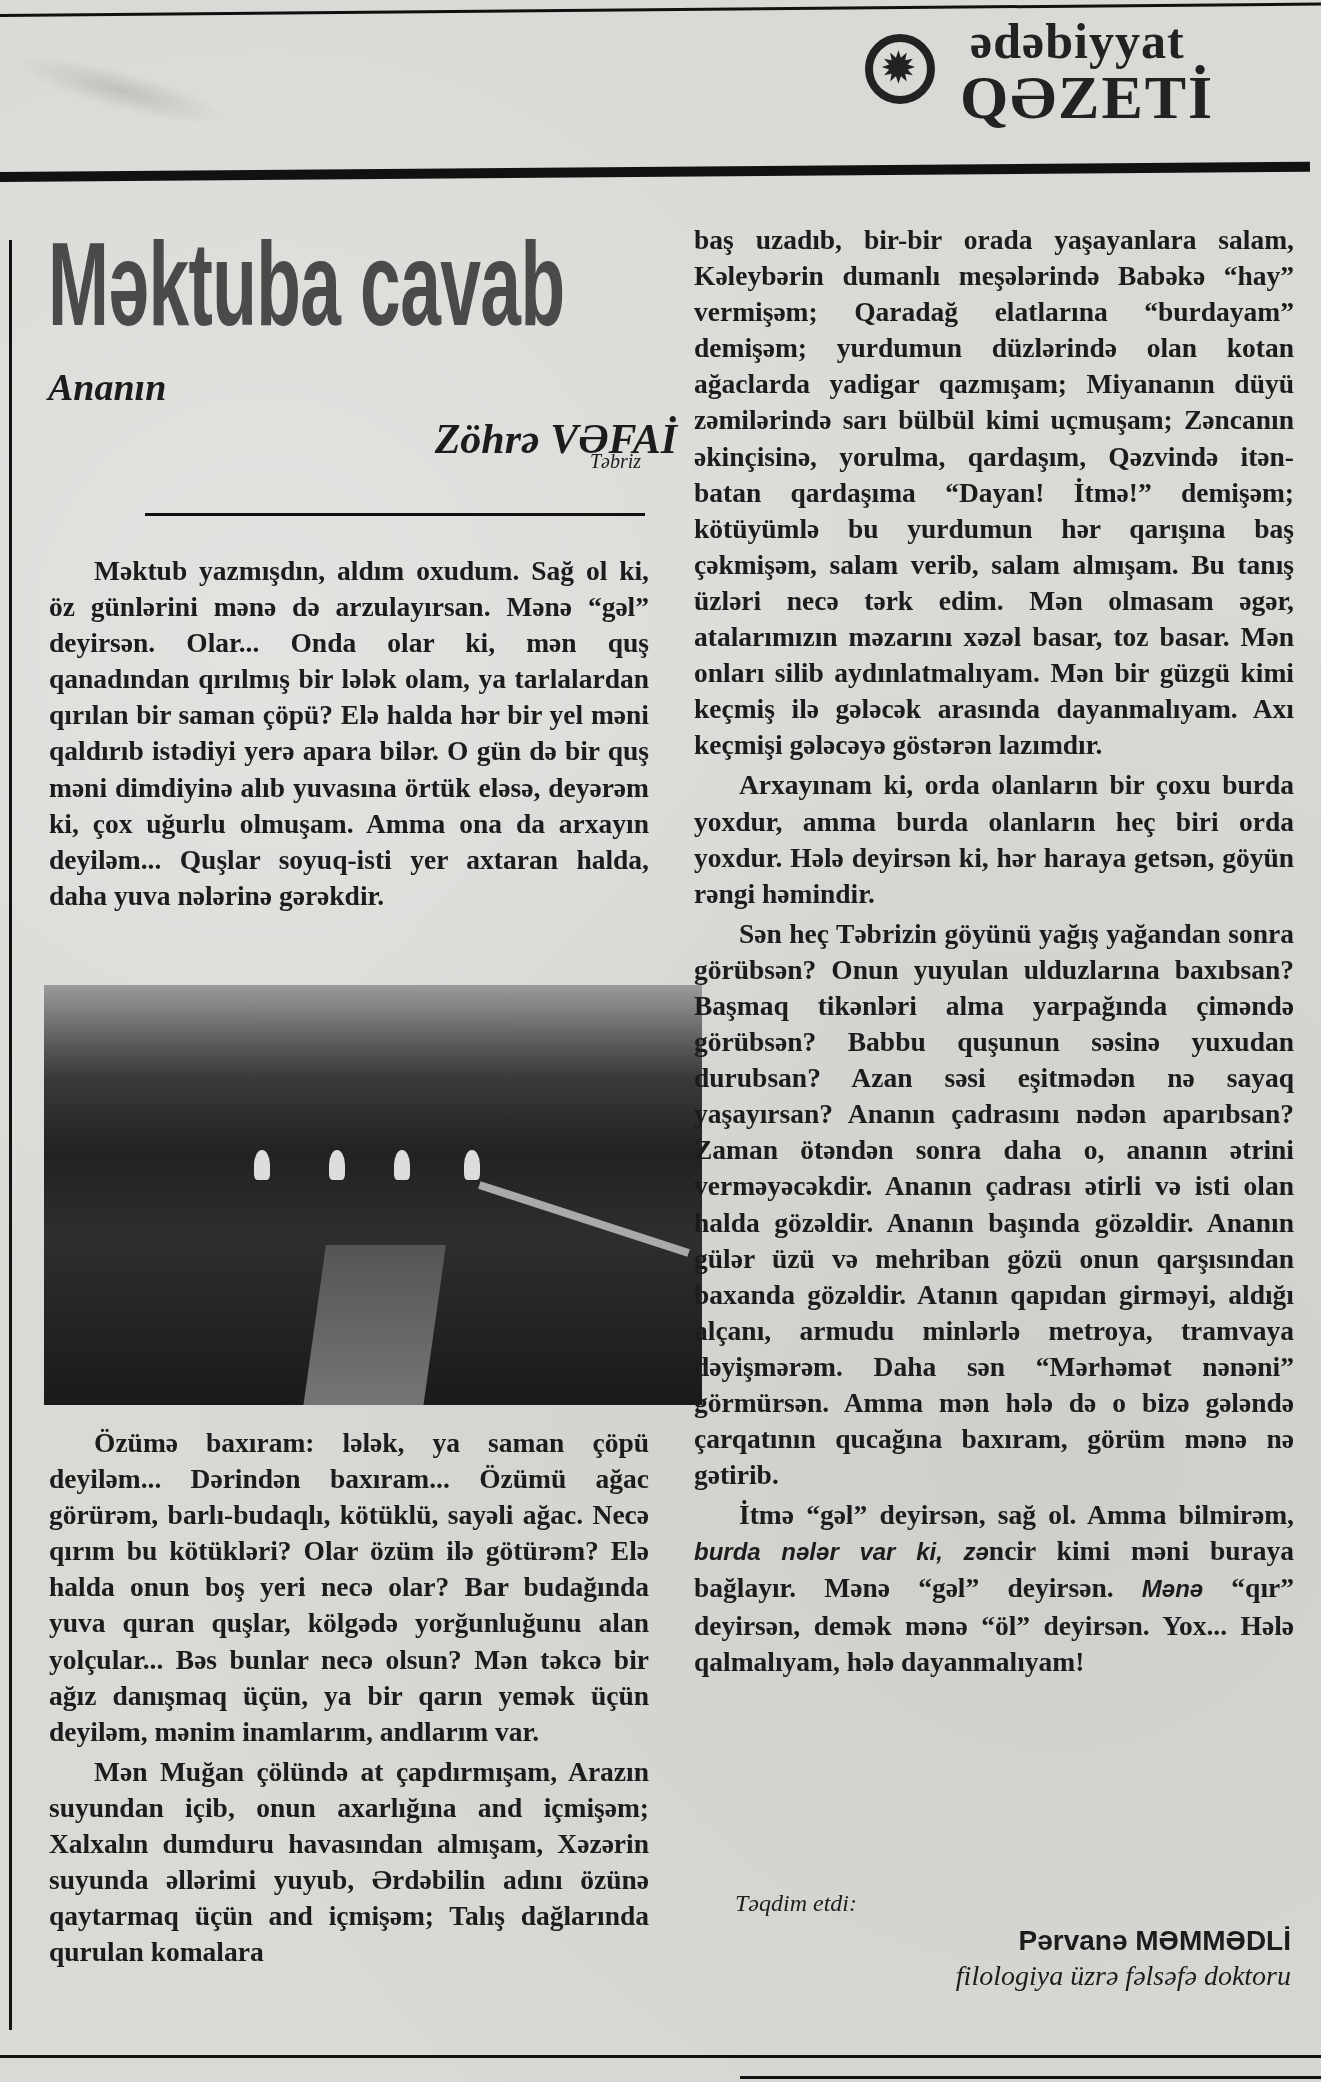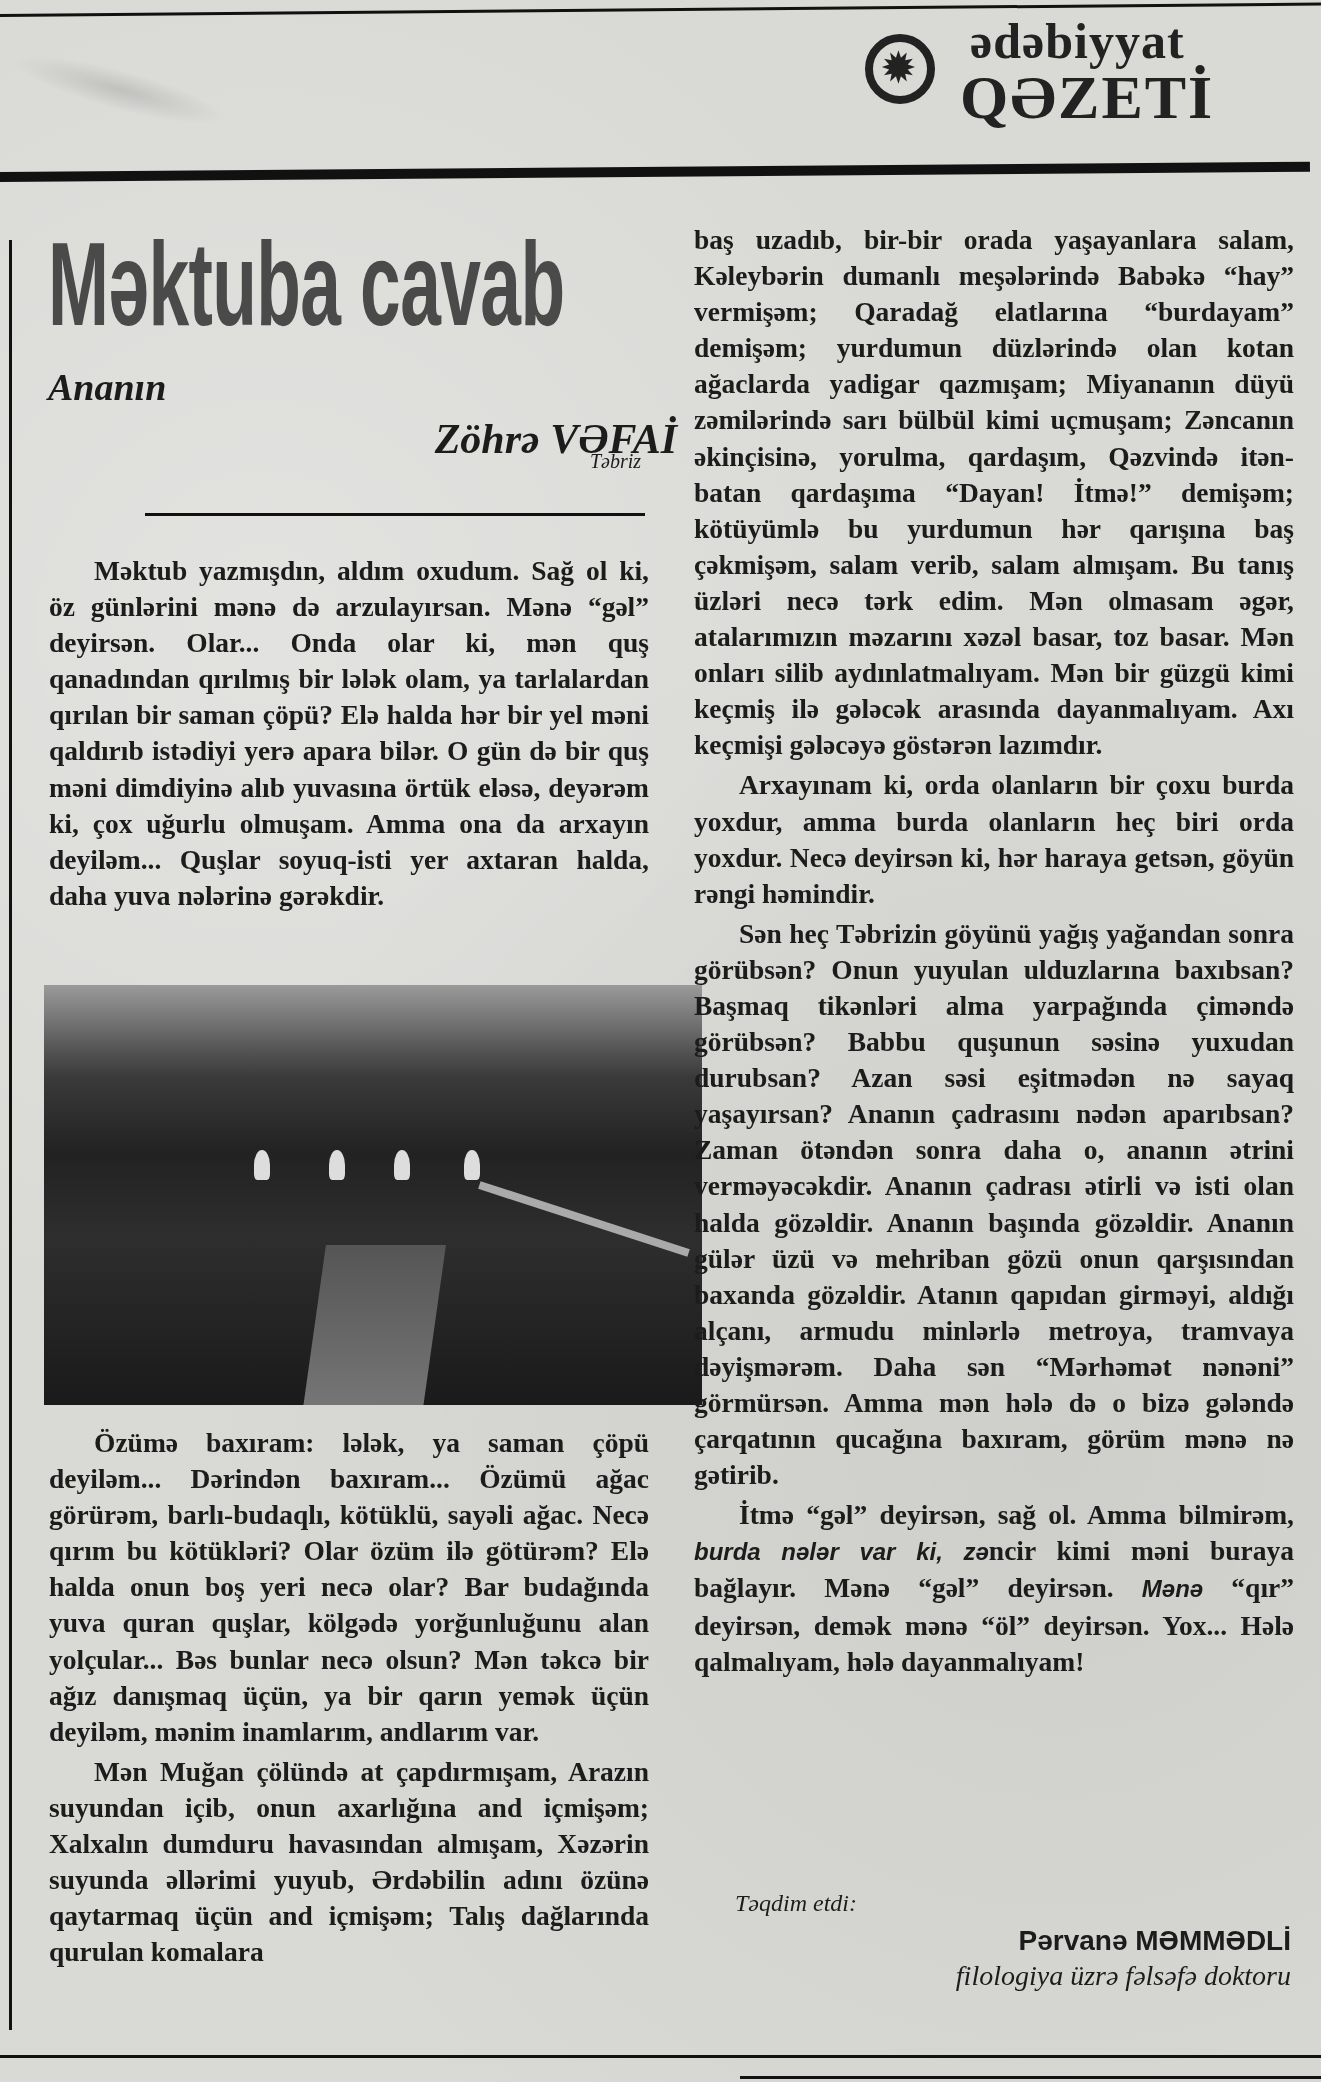--- a/index.html
+++ b/index.html
@@ -91,21 +91,21 @@
   <div class="boulevard"></div>
 </div>
 
 <div class="col" id="col-left-bottom">
   <p class="indent">Özümə baxıram: lələk, ya saman çöpü deyiləm... Dərindən baxıram... Özümü ağac görürəm, barlı-budaqlı, kötüklü, sayəli ağac. Necə qırım bu kötükləri? Olar özüm ilə götürəm? Elə halda onun boş yeri necə olar? Bar budağında yuva quran quşlar, kölgədə yorğunluğunu alan yolçular... Bəs bunlar necə olsun? Mən təkcə bir ağız danışmaq üçün, ya bir qarın yemək üçün deyiləm, mənim inamlarım, andlarım var.</p>
   <p class="indent">Mən Muğan  çölündə at çapdırmışam, Arazın suyundan içib, onun axarlığına and içmişəm; Xalxalın dumduru havasından almışam,  Xəzərin suyunda əllərimi yuyub, Ərdəbilin adını özünə qaytarmaq üçün and içmişəm;  Talış dağlarında qurulan komalara</p>
 </div>
 
 <div class="col" id="col-right">
   <p>baş uzadıb, bir-bir orada yaşayanlara salam, Kəleybərin dumanlı meşələrində  Babəkə “hay” vermişəm; Qaradağ elatlarına “burdayam” demişəm; yurdumun düzlərində olan kotan ağaclarda yadigar qazmışam; Miyananın düyü zəmilərində sarı bülbül kimi uçmuşam; Zəncanın əkinçisinə, yorulma, qardaşım,  Qəzvində itən-batan qardaşıma “Dayan! İtmə!” demişəm; kötüyümlə bu yurdumun hər qarışına baş çəkmişəm, salam verib, salam almışam. Bu tanış üzləri necə tərk edim. Mən olmasam əgər, atalarımızın məzarını xəzəl basar, toz basar. Mən onları silib aydınlatmalıyam. Mən bir güzgü kimi keçmiş ilə gələcək arasında dayanmalıyam. Axı keçmişi gələcəyə göstərən lazımdır.</p>
-  <p class="indent">Arxayınam ki, orda olanların bir çoxu burda yoxdur, amma burda olanların heç biri orda yoxdur. Necə deyirsən ki, hər haraya getsən, göyün rəngi həmindir.</p>
+  <p class="indent">Arxayınam ki, orda olanların bir çoxu burda yoxdur, amma burda olanların heç biri orda yoxdur. Hələ deyirsən ki, hər haraya getsən, göyün rəngi həmindir.</p>
   <p class="indent">Sən heç Təbrizin göyünü yağış yağandan sonra görübsən? Onun yuyulan ulduzlarına baxıbsan? Başmaq tikənləri alma yarpağında çiməndə görübsən? Babbu quşunun səsinə yuxudan durubsan? Azan səsi eşitmədən nə sayaq yaşayırsan? Ananın çadrasını nədən aparıbsan? Zaman ötəndən sonra daha o, ananın ətrini verməyəcəkdir. Ananın çadrası ətirli və isti olan halda gözəldir. Ananın başında gözəldir. Ananın gülər üzü və mehriban gözü onun qarşısından baxanda gözəldir. Atanın qapıdan girməyi, aldığı alçanı, armudu minlərlə metroya, tramvaya dəyişmərəm. Daha sən “Mərhəmət nənəni” görmürsən. Amma mən hələ də o bizə gələndə çarqatının qucağına baxıram, görüm mənə nə gətirib.</p>
   <p class="indent"><span>İtmə “gəl” deyirsən, sağ ol. Amma bilmirəm, </span><span class="ital">burda nələr var ki, zə</span><span>ncir kimi məni buraya bağlayır. Mənə “gəl” deyirsən. </span><span class="ital">Mənə</span><span> “qır” deyirsən, demək mənə “öl” deyirsən. Yox...  Hələ qalmalıyam, hələ dayanmalıyam!</span></p>
 </div>
 
 <div class="signature presented">Təqdim etdi:</div>
 <div class="signature sig-name">Pərvanə MƏMMƏDLİ</div>
 <div class="signature sig-title">filologiya üzrə fəlsəfə doktoru</div>
 
 <div class="rule" id="bottom-rule1"></div>
 <div class="rule" id="bottom-rule2"></div>

